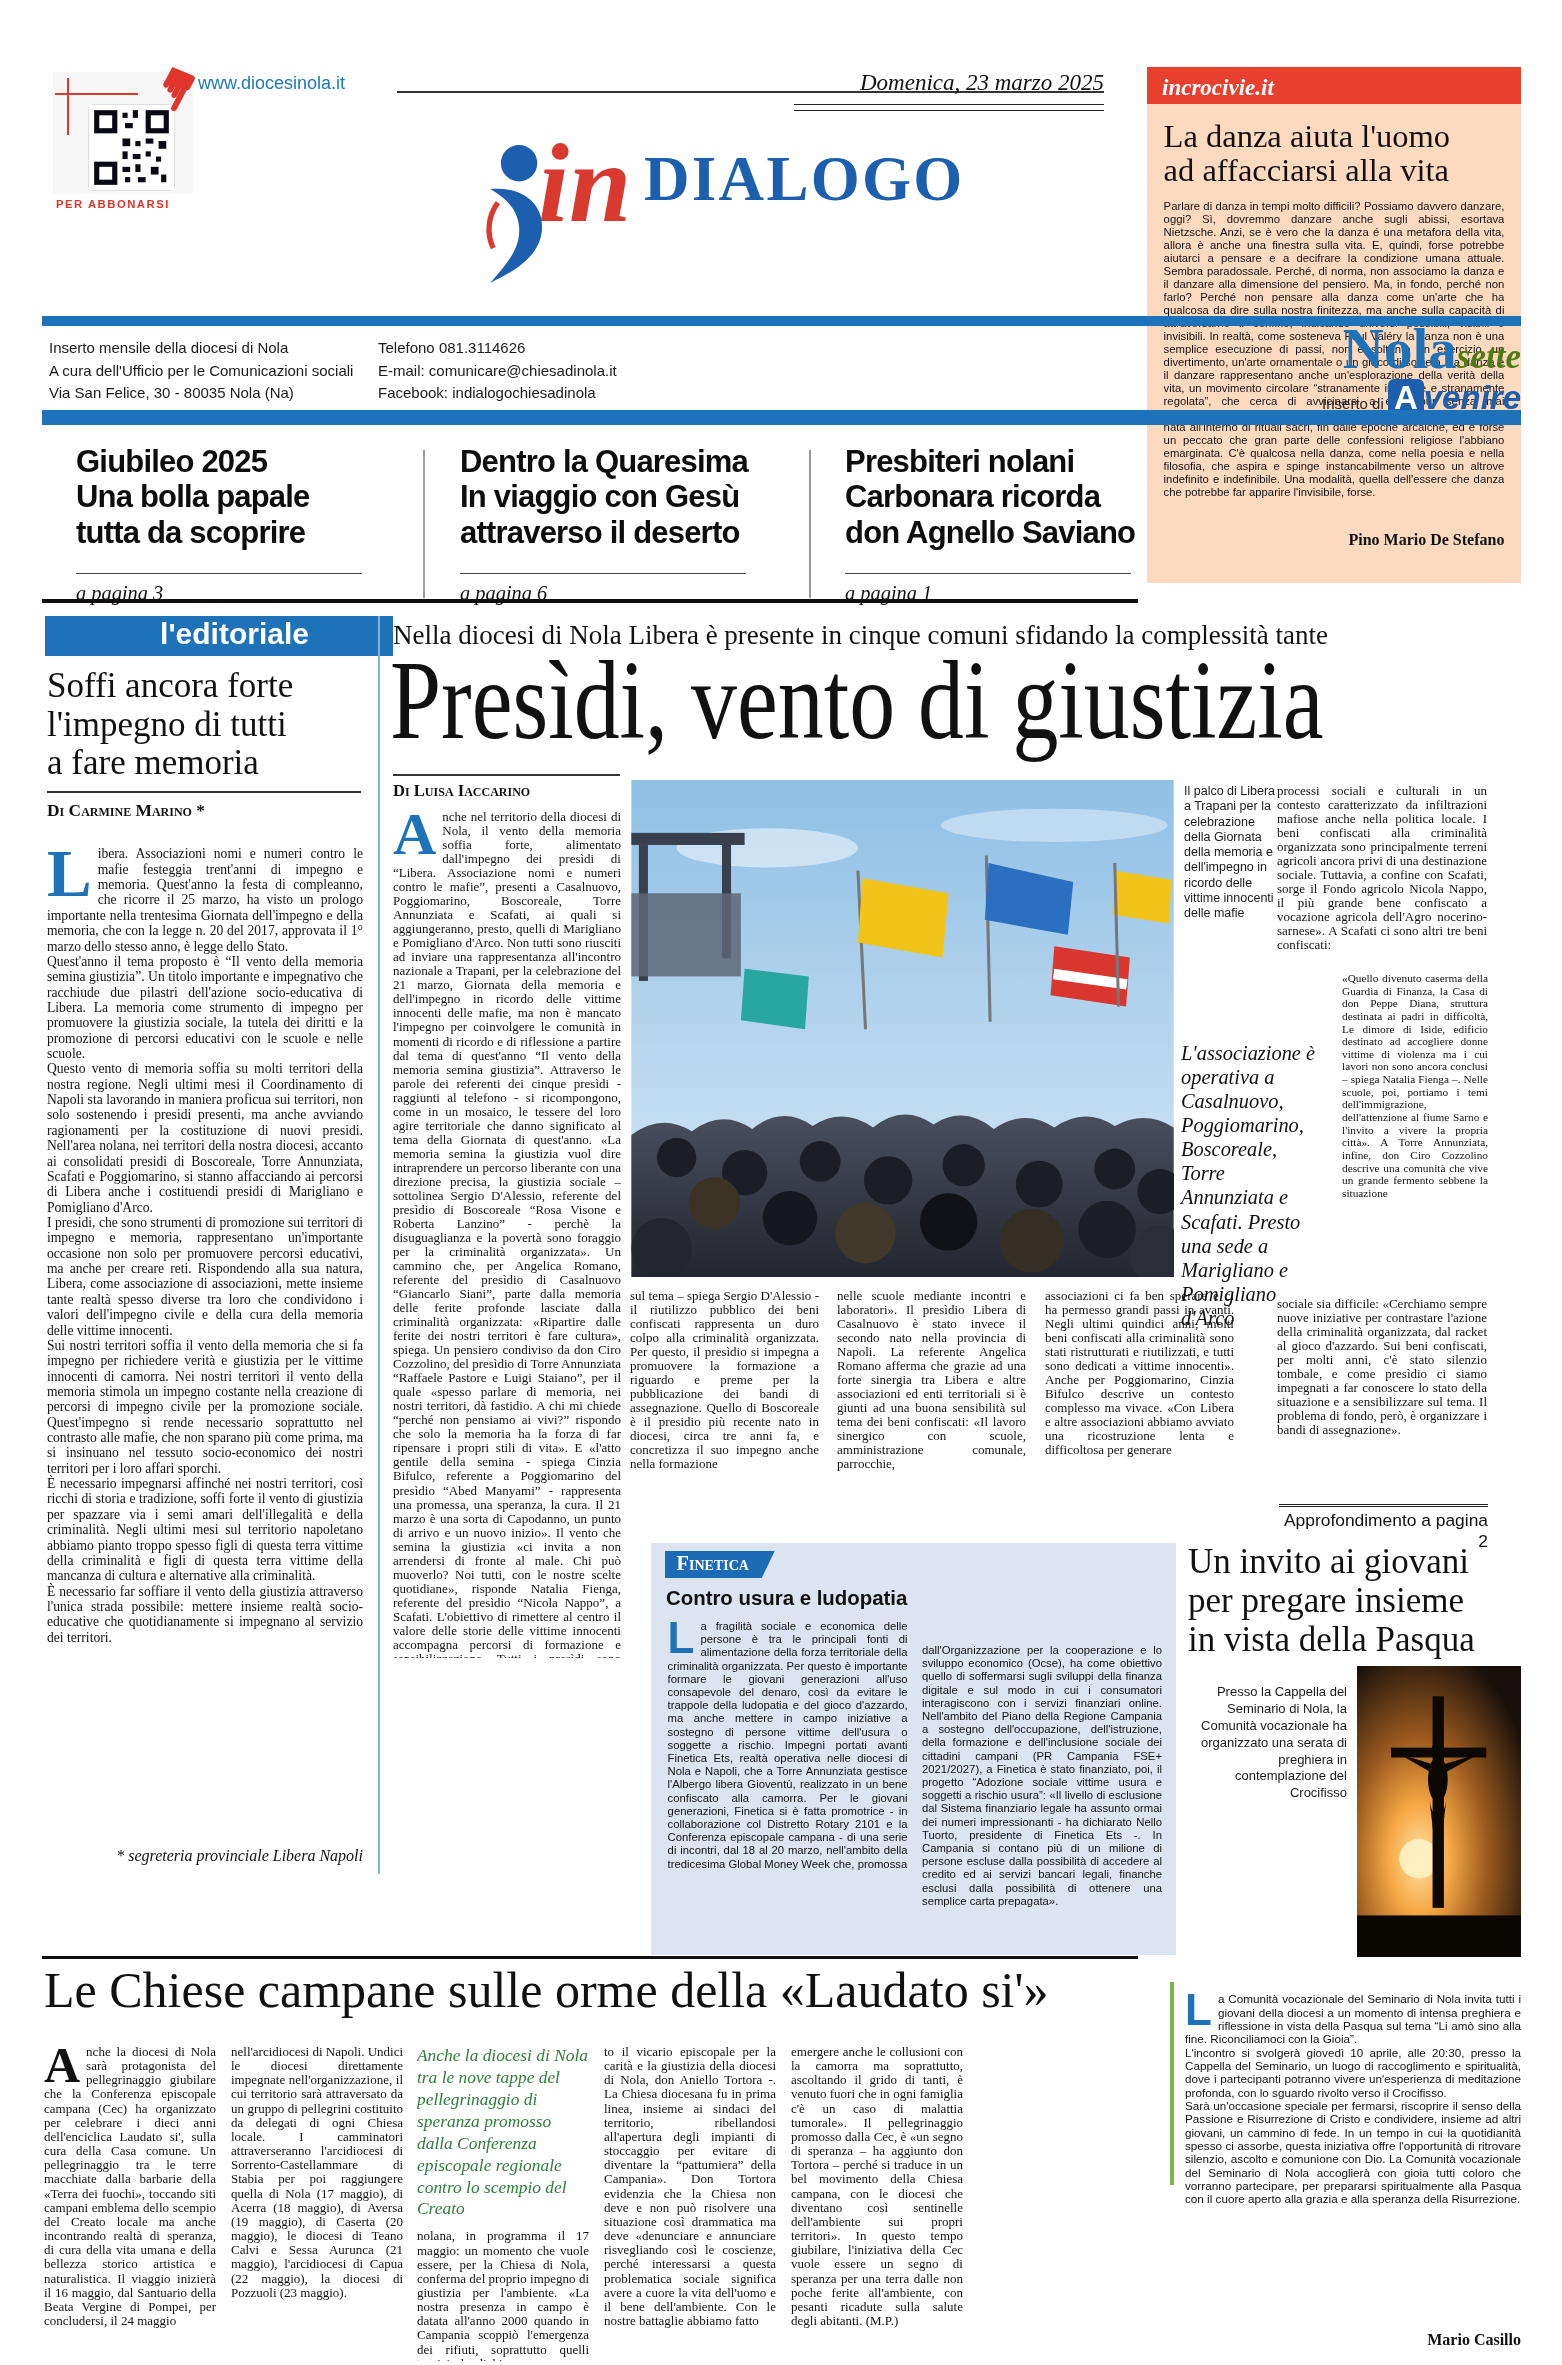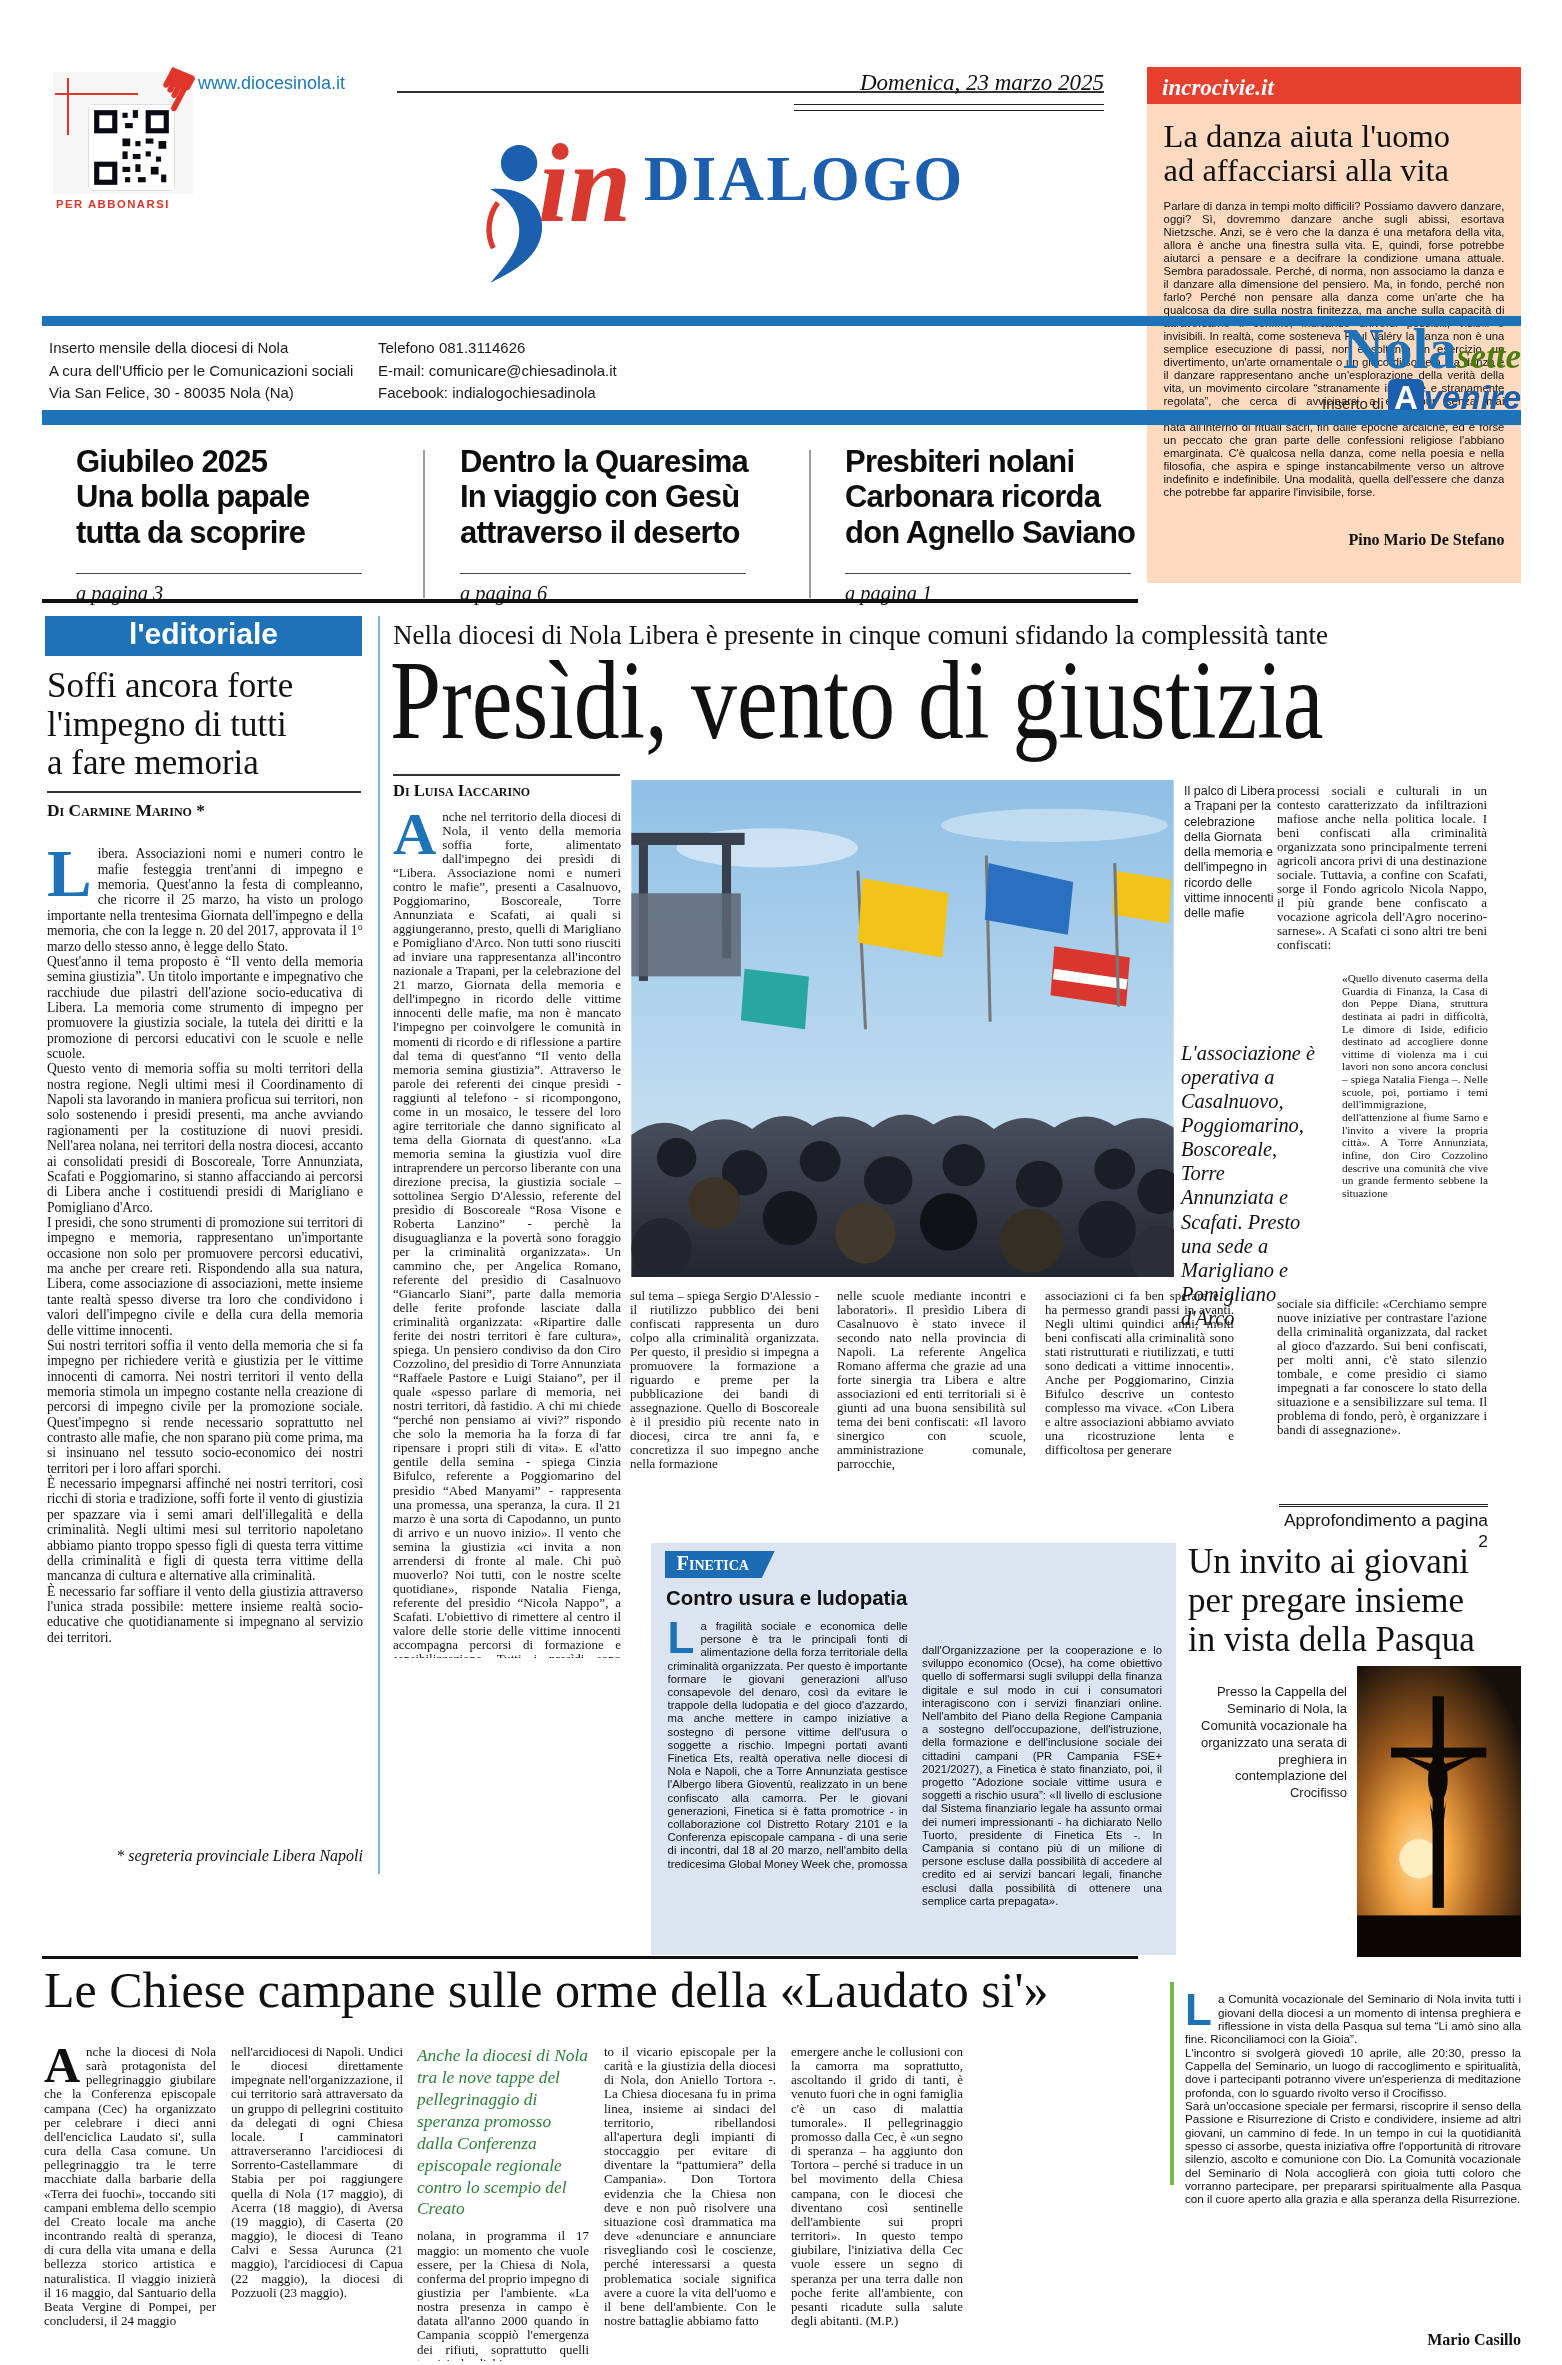--- a/index.html
+++ b/index.html
@@ -50,21 +50,21 @@
   
   .incro-bar{left:1147px;top:67px;width:374px;height:45px;background:#e8402f;}
   .incro-label{padding:7.6px 0 0 15px;color:#fff;font-size:23px;font-style:italic;font-weight:bold;}
   .peach{left:1147px;top:104px;width:374px;height:479px;background:#fcd9bf;box-sizing:border-box;padding:15px 16.6px;}
   .peach h1{margin:0;font-size:32.5px;font-weight:normal;line-height:1.06;white-space:pre-line;}
   .peach .p-body{margin-top:12px;font-family:"Liberation Sans",sans-serif;font-size:11.3px;line-height:1.15;height:331px;overflow:hidden;}
   .peach .p-author{margin-top:0;text-align:right;font-weight:bold;font-size:16px;}
 
   
   .edit-bar{left:45px;top:616px;width:317px;height:40px;background:#1e73b8;color:#fff;
-            font-family:"Liberation Sans",sans-serif;font-weight:bold;font-size:30px;line-height:36px;text-align:center;}
+            font-family:"Liberation Sans",sans-serif;font-weight:bold;font-size:30px;line-height:36px;text-align:center;padding-left:31px;}
   .edit-title{left:47px;top:667px;width:317px;font-size:35px;line-height:1.1;white-space:pre-line;}
   .edit-rule{left:47px;top:791px;width:314px;height:1.5px;background:#333;}
   .edit-byline{left:47px;top:800px;font-size:17.4px;font-variant:small-caps;font-weight:bold;}
   .edit-body{left:47px;top:831px;width:316px;height:976px;font-size:13.6px;line-height:1.13;}
   .edit-sign{left:47px;top:1814px;width:316px;text-align:right;font-style:italic;font-size:16px;margin-top:33px;}
   .edit-vrule{left:378px;top:616px;width:1.5px;height:1258px;background:#7fb3da;}
   .dropcap{float:left;font-weight:bold;color:#1e73b8;line-height:0.82;padding-right:6px;}
   .dc-edit{font-size:67px;}
   .dc-main{font-size:60px;}
   .dc-black{color:#111;font-size:50px;}

